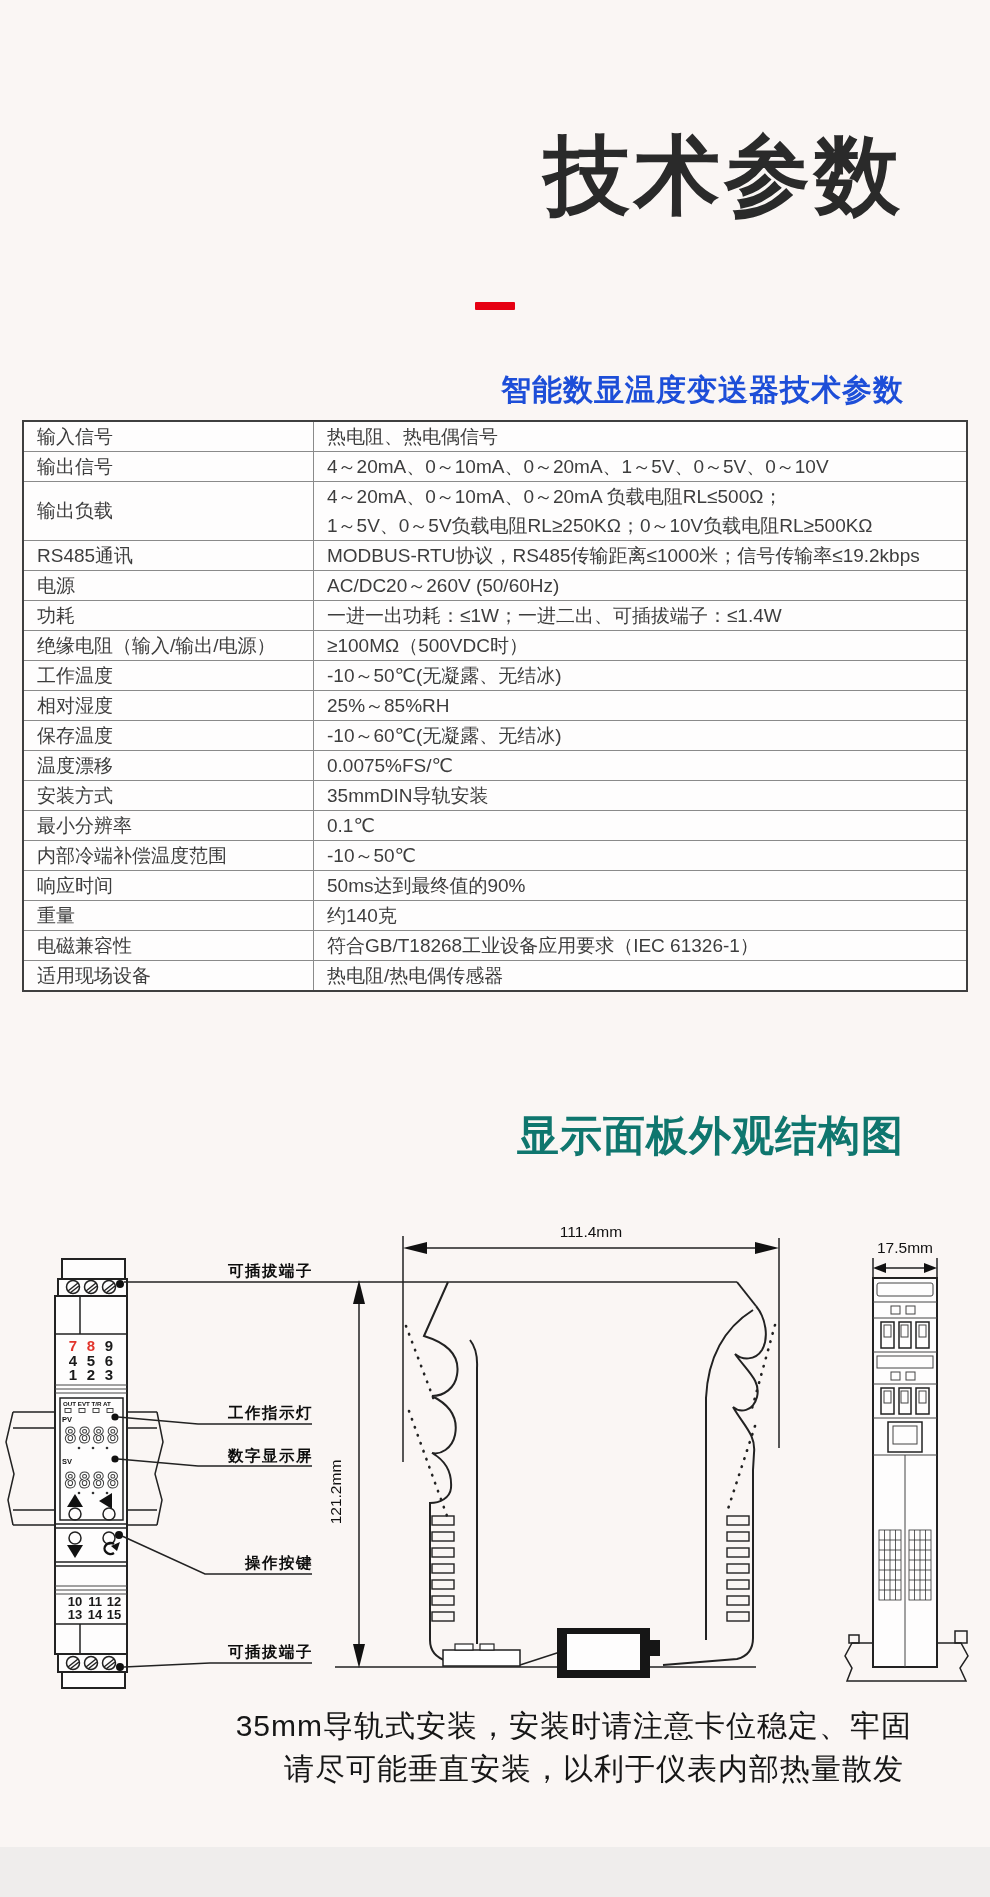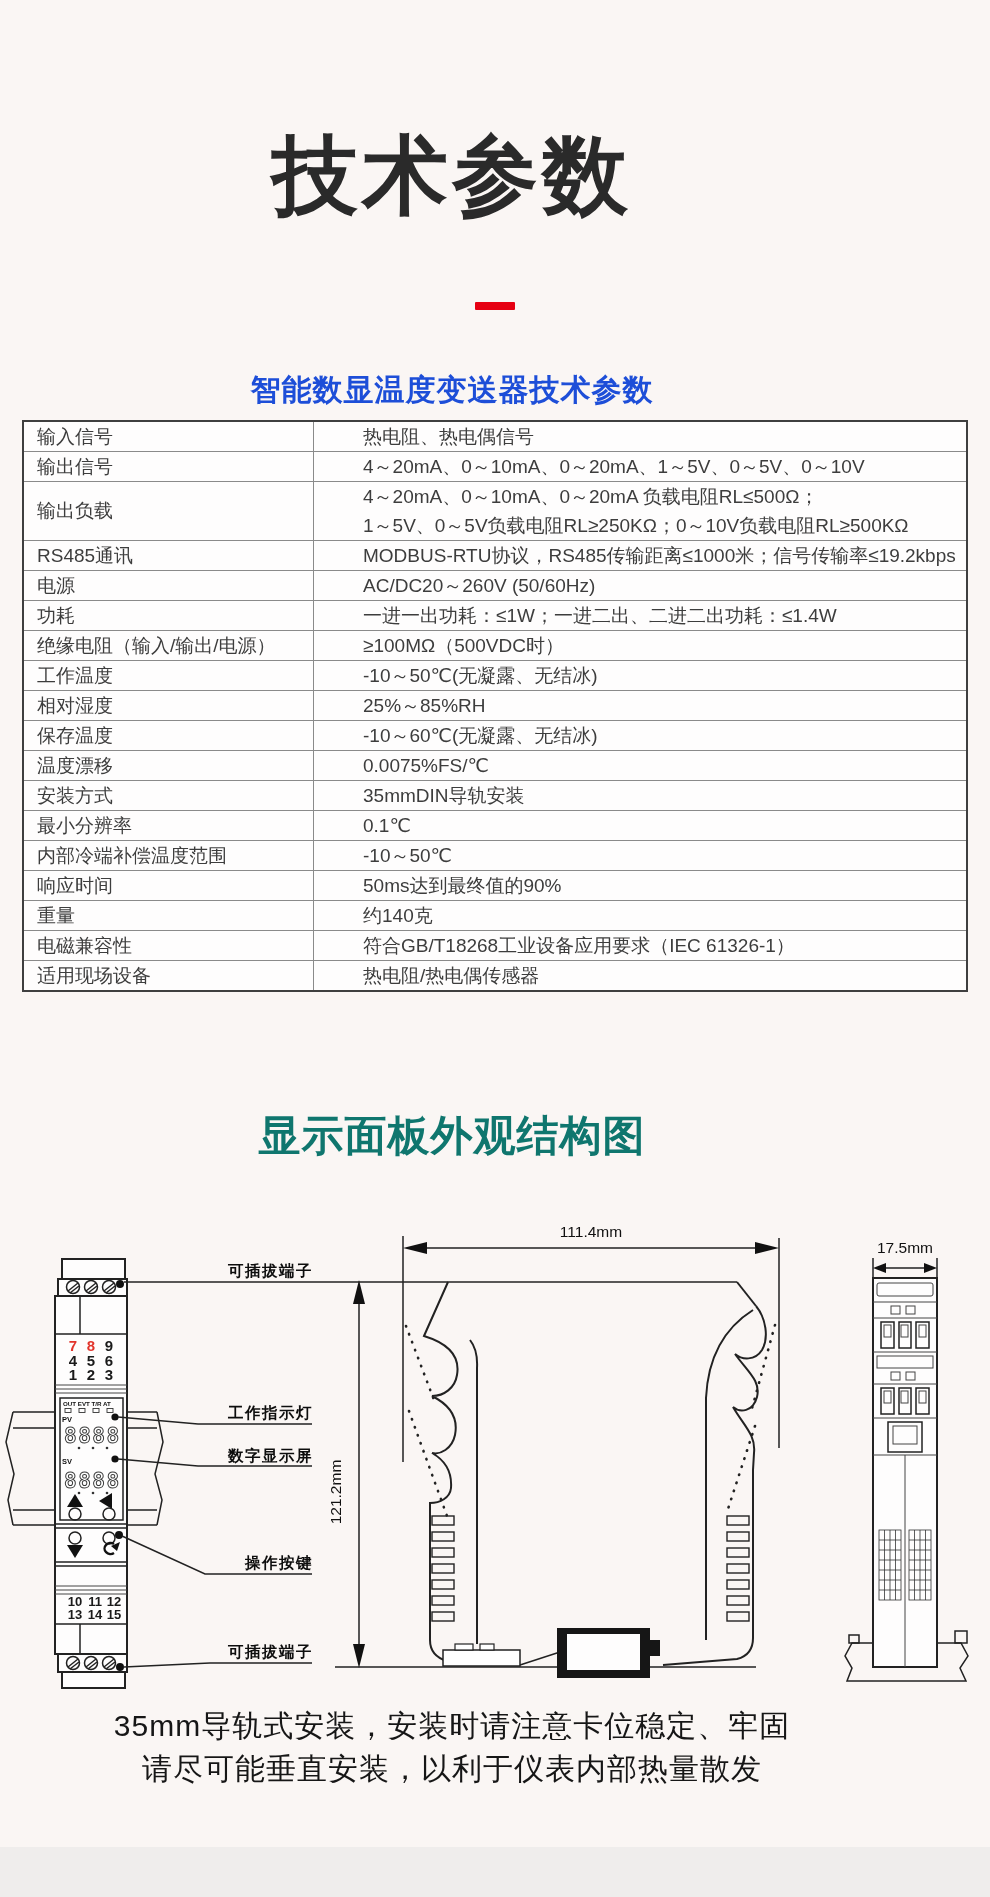--- a/index.html
+++ b/index.html
@@ -3,32 +3,32 @@
 <meta charset="utf-8">
 <style>
   html,body{margin:0;padding:0;}
   body{
     width:990px;height:1897px;position:relative;
     background:#faf6f4;
     font-family:"Liberation Sans","DejaVu Sans",sans-serif;
     color:#3f3f3f;overflow:hidden;
   }
   .abs{position:absolute;}
-  .center{left:0;width:904px;text-align:center;}
+  .center{left:0;width:904px;text-align:right;}
   #main-title{top:128px;font-size:86px;font-weight:900;color:#2a2a2a;letter-spacing:4px;line-height:1.1;}
   #title-dash{top:302px;left:475px;width:40px;height:8px;border-radius:1px;}
   #spec-title{top:370px;font-size:30px;font-weight:700;color:#1d4ed8;letter-spacing:1px;}
   #spec-table{position:absolute;top:420px;left:22px;width:946px;border-collapse:collapse;table-layout:fixed;background:#fefdfd;}
   #spec-table td{border:1px solid #8a8a8a;font-size:19px;color:#3d3d3d;padding:0 0 0 13px;line-height:28px;vertical-align:middle;}
   #spec-table{border:2px solid #3f3f3f;padding-left:19px;}
   #spec-table td.lab{width:276px;}
-  #spec-table td div{line-height:29px;margin-left:36px;}
+  #spec-table td div{line-height:29px;}
   #section2-title{top:1108px;font-size:42px;font-weight:700;color:#0f766e;letter-spacing:1px;}
   #diagram{position:absolute;top:1190px;left:0;}
-  #footer-line1{top:1706px;font-size:30px;font-weight:500;color:#161616;letter-spacing:1px;}
+  #footer-line1{top:1706px;font-size:30px;font-weight:500;color:#161616;letter-spacing:1px;padding-left:8px;}
   #footer-line2{top:1749px;font-size:30px;font-weight:500;color:#161616;letter-spacing:1px;}
   #bottom-strip{top:1847px;left:0;width:990px;height:50px;background:#efedec;}
   svg text{font-family:"Liberation Sans","DejaVu Sans",sans-serif;}
   .cn-label{font-size:15.5px;font-weight:700;letter-spacing:1.5px;fill:#0d0d0d;}
   .dim-label{font-size:15.5px;fill:#111;}
   .seg{font-family:"DejaVu Sans Mono",monospace;font-weight:700;font-size:21px;letter-spacing:1.5px;fill:#ffffff;stroke:#3a3a3a;stroke-width:1;}
   .numtop{font-size:15px;font-weight:700;text-anchor:middle;}
   .numbot{font-size:13px;font-weight:700;text-anchor:middle;fill:#1a1a1a;}
   .ln{stroke:#222;stroke-width:2;fill:none;}
   .ln15{stroke:#222;stroke-width:1.5;fill:none;}
@@ -72,21 +72,21 @@
       </tr>
       <tr>
         <td class="lab">电源</td>
         <td>
           <div>AC/DC20～260V (50/60Hz)</div>
         </td>
       </tr>
       <tr>
         <td class="lab">功耗</td>
         <td>
-          <div>一进一出功耗：≤1W；一进二出、二进二出功耗：≤1.4W</div>
+          <div>一进一出功耗：≤1W；一进二出、可插拔端子：≤1.4W</div>
         </td>
       </tr>
       <tr>
         <td class="lab">绝缘电阻（输入/输出/电源）</td>
         <td>
           <div>≥100MΩ（500VDC时）</div>
         </td>
       </tr>
       <tr>
         <td class="lab">工作温度</td>

